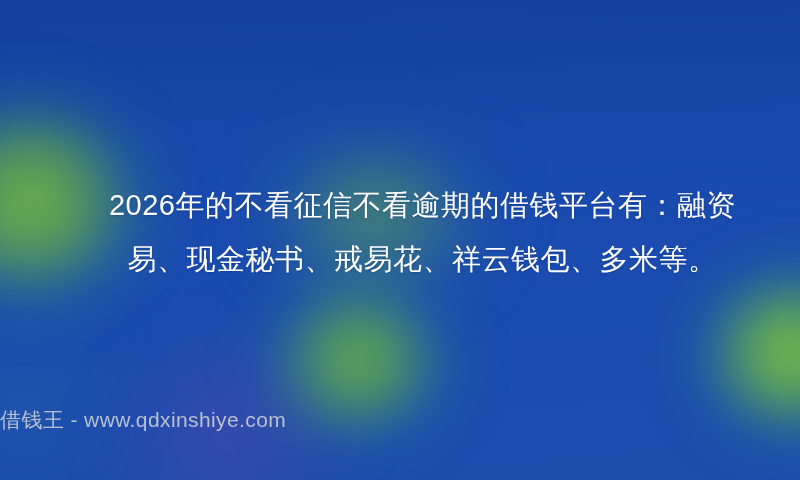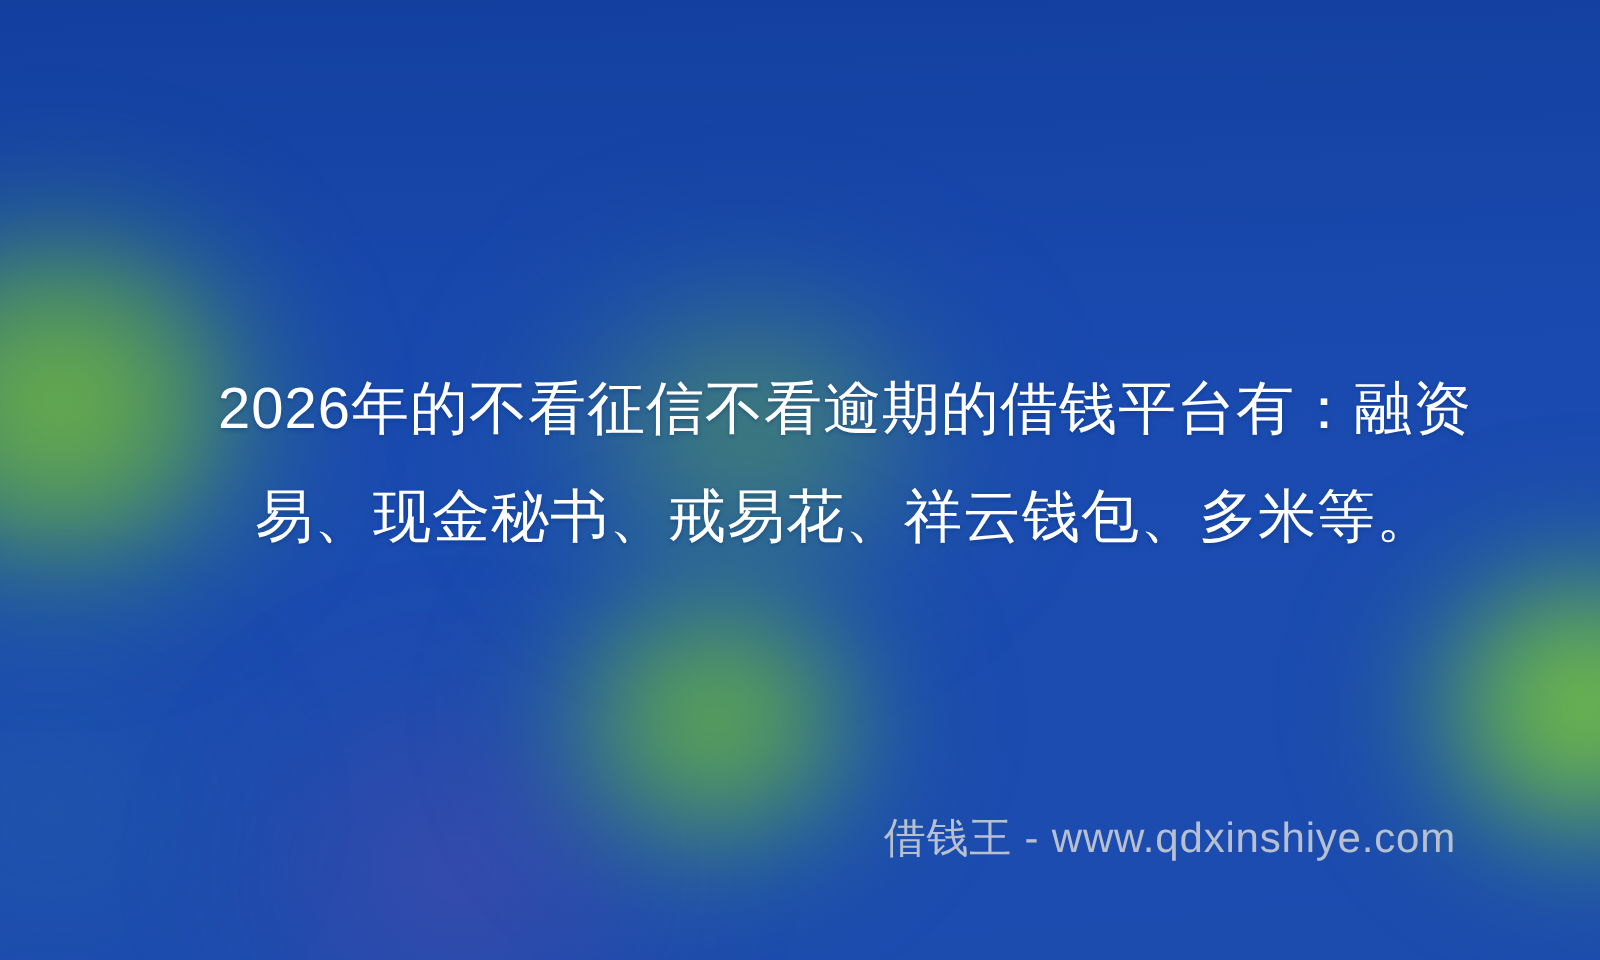--- a/index.html
+++ b/index.html
@@ -116,21 +116,21 @@
     white-space: pre-line;
     margin-left: 45px;
   }
 
   
   .watermark {
     position: absolute;
     left: 0;
     right: 72px;
     top: 405px;
-    text-align: right;
+    text-align: left;
     color: #c5cad3;
     font-size: 21px;
     line-height: 30px;
     letter-spacing: 0.4px;
     font-weight: 400;
     opacity: 0.92;
   }
 </style>
 </head>
 <body>

